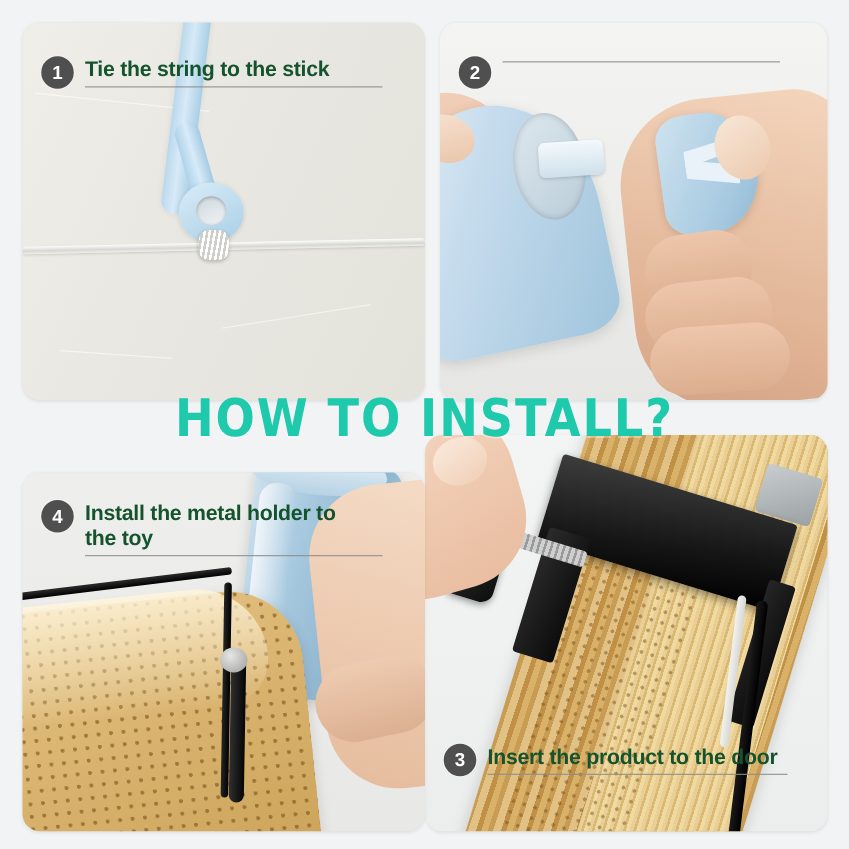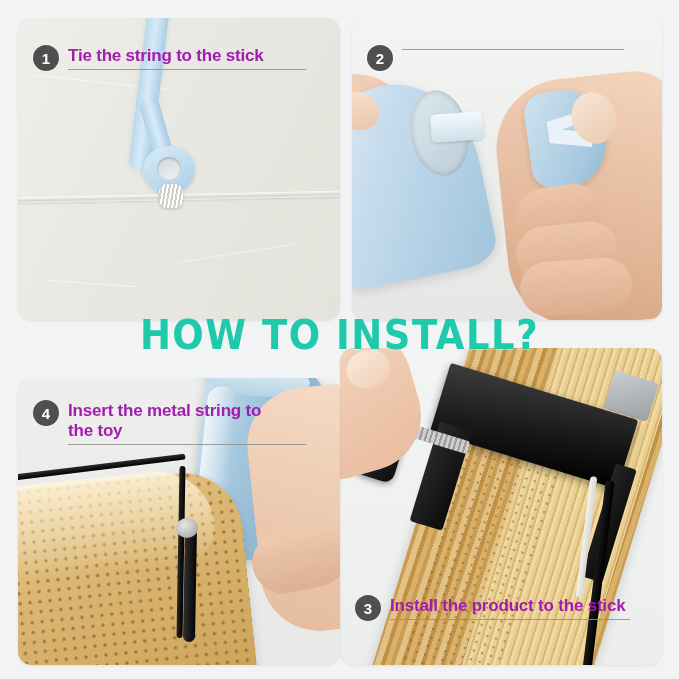--- a/index.html
+++ b/index.html
@@ -35,21 +35,21 @@
     background:#4f4f4f;
     color:#ffffff;
     font-size:15px;
     font-weight:bold;
     display:flex;align-items:center;justify-content:center;
     line-height:1;
     box-shadow:0 0 0 1px rgba(255,255,255,0.25);
   }
   .cap-text-wrap{position:relative;padding-top:1px;}
   .cap-text{
-    color:#a21caf;
+    color:#14532d;
     font-size:17px;
     font-weight:bold;
     line-height:1.18;
     letter-spacing:-0.2px;
     white-space:pre-line;
   }
   .cap-rule{
     margin-top:3px;
     height:1px;
     background:#8d8f8c;
@@ -499,21 +499,21 @@
       <div class="p3-knob"></div>
       <div class="p3-knob-notch"></div>
       <div class="p3-rod2"></div>
       <div class="p3-rod"></div>
       <div class="p3-hand"></div>
       <div class="p3-nail"></div>
     </div>
     <div class="caption" style="left:15px;top:247px;">
       <div class="badge">3</div>
       <div class="cap-text-wrap">
-        <div class="cap-text">Install the product to the stick</div>
+        <div class="cap-text">Insert the product to the door</div>
         <div class="cap-rule" style="width:240px;"></div>
       </div>
     </div>
   </div>
 
   <div class="panel" style="left:18px;top:378px;width:322px;height:287px;">
     <div class="photo">
       <div class="p4-bg"></div>
       <div class="p4-cyl"></div>
       <div class="p4-cyl-rim"></div>
@@ -523,21 +523,21 @@
       <div class="p4-wood"></div>
       <div class="p4-wood-hi"></div>
       <div class="p4-bracket-top"></div>
       <div class="p4-bracket-right"></div>
       <div class="p4-bracket-foot"></div>
       <div class="p4-screwhead"></div>
     </div>
     <div class="caption" style="left:15px;top:22px;">
       <div class="badge">4</div>
       <div class="cap-text-wrap">
-        <div class="cap-text">Insert the metal string to
+        <div class="cap-text">Install the metal holder to
 the toy</div>
         <div class="cap-rule" style="width:238px;"></div>
       </div>
     </div>
   </div>
 
   <div id="main-title">HOW TO INSTALL?</div>
 
 </div>
 

